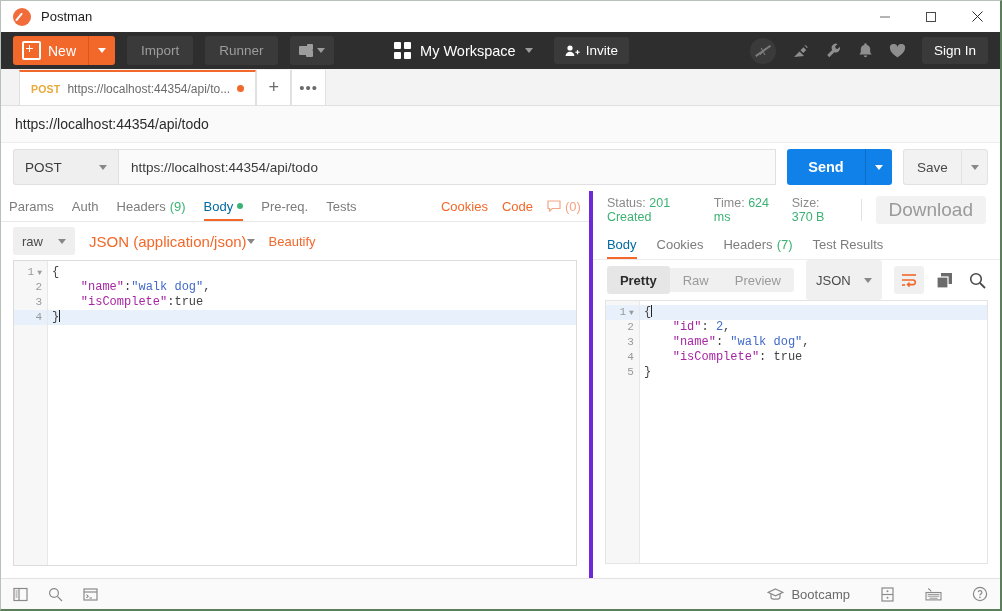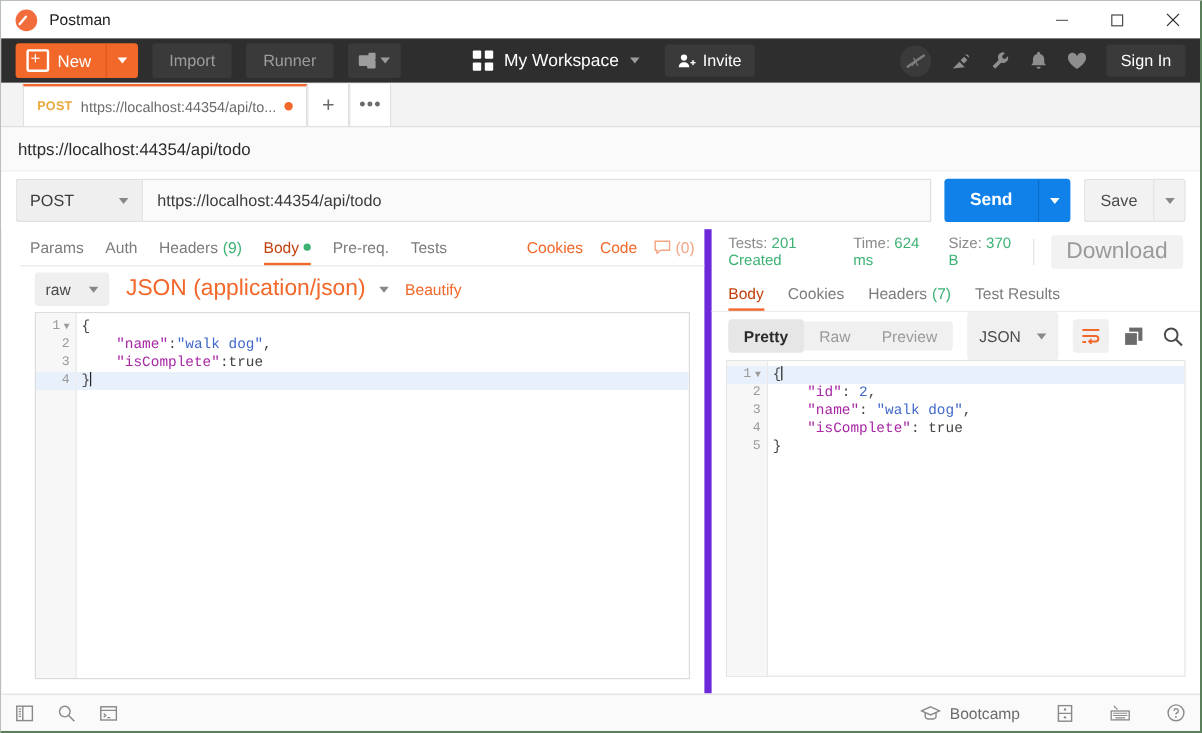--- a/index.html
+++ b/index.html
@@ -81,36 +81,36 @@
   .method-sel{width:105px;height:36px;background:#efefef;border:1px solid #e0e0e0;border-right:none;border-radius:3px 0 0 3px;display:flex;align-items:center;justify-content:space-between;padding:0 11px;box-sizing:border-box;}
   .method-sel span{font-size:13.5px;color:#3b3b3b;}
   .url-input{flex:1;height:36px;background:#fafafa;border:1px solid #e0e0e0;display:flex;align-items:center;padding:0 12px;box-sizing:border-box;font-size:13.5px;color:#3b3b3b;}
   .send-btn{width:78px;height:36px;background:#0f81e8;color:#fff;display:flex;align-items:center;justify-content:center;font-size:14.5px;font-weight:bold;margin-left:11px;border-radius:3px 0 0 3px;}
   .send-caret{width:26px;height:36px;background:#0f81e8;display:flex;align-items:center;justify-content:center;border-left:1px solid #0a6ec6;border-radius:0 3px 3px 0;}
   .save-btn{width:58px;height:36px;background:#f2f2f2;border:1px solid #e2e2e2;border-right:none;border-radius:3px 0 0 3px;display:flex;align-items:center;justify-content:center;font-size:13.5px;color:#4a4a4a;margin-left:11px;box-sizing:border-box;}
   .save-caret{width:27px;height:36px;background:#f2f2f2;border:1px solid #e2e2e2;border-radius:0 3px 3px 0;display:flex;align-items:center;justify-content:center;box-sizing:border-box;}
 
   
   .main{flex:1;display:flex;min-height:0;}
-  .req-pane{width:607px;display:flex;flex-direction:column;min-height:0;border-right:6px solid #6d28d9;box-sizing:border-box;padding-left:16px;}
+  .req-pane{width:607px;display:flex;flex-direction:column;min-height:0;border-right:4px solid #6d28d9;box-sizing:border-box;}
   .res-pane{flex:1;display:flex;flex-direction:column;min-height:0;}
 
   .req-tabs{height:30px;display:flex;align-items:center;padding-left:8px;gap:18px;border-bottom:1px solid #e8e8e8;flex:0 0 auto;}
   .rt{font-size:13px;color:#7c7c7c;position:relative;height:30px;display:flex;align-items:center;gap:4px;}
-  .rt.active{color:#c2410c;}
+  .rt.active{color:#0369a1;}
   .rt.active:after{content:"";position:absolute;left:0;right:0;bottom:0;height:2px;background:#f2682a;}
   .rt .count{color:#3bb273;font-size:13px;}
   .rt .bdot{width:6px;height:6px;border-radius:50%;background:#3bb273;display:inline-block;}
   .rt.orange{color:#f2682a;margin-left:0;}
   .rt-right{margin-left:auto;display:flex;align-items:center;gap:14px;padding-right:8px;}
   .cmt{display:flex;align-items:center;gap:4px;color:#f3a584;font-size:13px;}
 
   .body-ctrls{height:38px;display:flex;align-items:center;gap:14px;padding-left:12px;flex:0 0 auto;}
   .raw-sel{width:62px;height:28px;background:#efefef;border-radius:3px;display:flex;align-items:center;justify-content:space-between;padding:0 9px;box-sizing:border-box;font-size:13px;color:#4a4a4a;}
-  .json-sel{display:flex;align-items:center;gap:11px;font-size:19px;color:#f2682a;}
+  .json-sel{display:flex;align-items:center;font-size:15px;color:#f2682a;}
   .beautify{font-size:13px;color:#f2682a;}
 
   .editor{flex:1;margin:0 12px 12px 12px;border:1px solid #dcdcdc;background:#fff;display:flex;min-height:0;box-sizing:border-box;}
   .gutter{width:34px;background:#f7f7f7;border-right:1px solid #e8e8e8;padding-top:4px;box-sizing:border-box;flex:0 0 auto;}
   .gline{height:15px;line-height:15px;font-family:"Liberation Mono", monospace;font-size:11px;color:#9a9a9a;text-align:right;padding-right:5px;display:flex;justify-content:flex-end;align-items:center;gap:3px;}
   .gline .fold{font-size:8px;color:#9a9a9a;}
   .gline.hl{background:#e8f0fb;}
   .code{flex:1;padding-top:4px;font-family:"Liberation Mono", monospace;font-size:12px;min-width:0;}
   .cline{height:15px;line-height:15px;white-space:pre;padding-left:4px;}
   .cline.hl{background:#e8f0fb;}
@@ -344,21 +344,21 @@
           <div class="cline"><span class="p">{</span></div>
           <div class="cline"><span class="p">    </span><span class="k">"name"</span><span class="p">:</span><span class="s">"walk dog"</span><span class="p">,</span></div>
           <div class="cline"><span class="p">    </span><span class="k">"isComplete"</span><span class="p">:</span><span class="p">true</span></div>
           <div class="cline hl"><span class="p">}</span><span class="cur"></span></div>
         </div>
       </div>
     </div>
 
     <div class="res-pane">
       <div class="status-row">
-        <div class="st"><span>Tests:</span> <b>201 Created</b></div>
+        <div class="st"><span>Status:</span> <b>201 Created</b></div>
         <div class="st"><span>Time:</span> <b>624 ms</b></div>
         <div class="st"><span>Size:</span> <b>370 B</b></div>
         <div class="dl-wrap">
           <div class="vsep"></div>
           <div class="download">Download</div>
         </div>
       </div>
 
       <div class="res-tabs">
         <div class="rt active">

